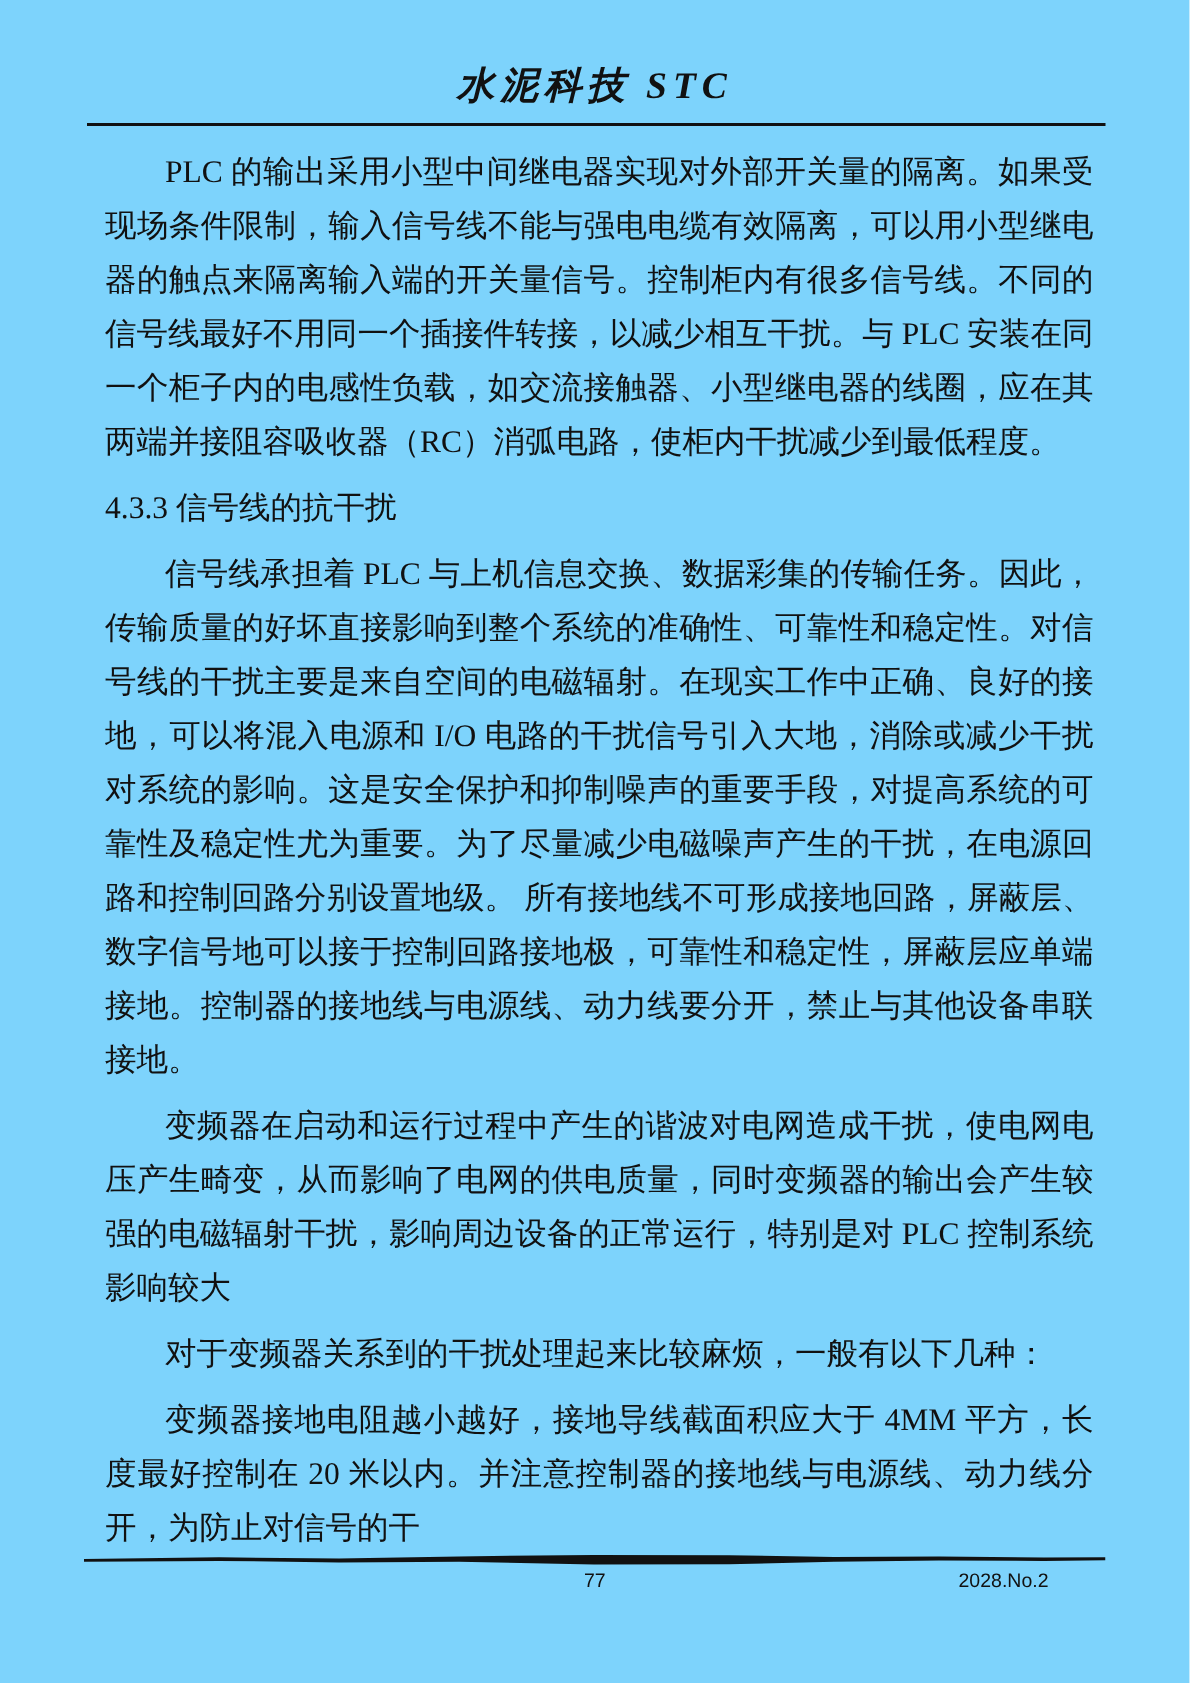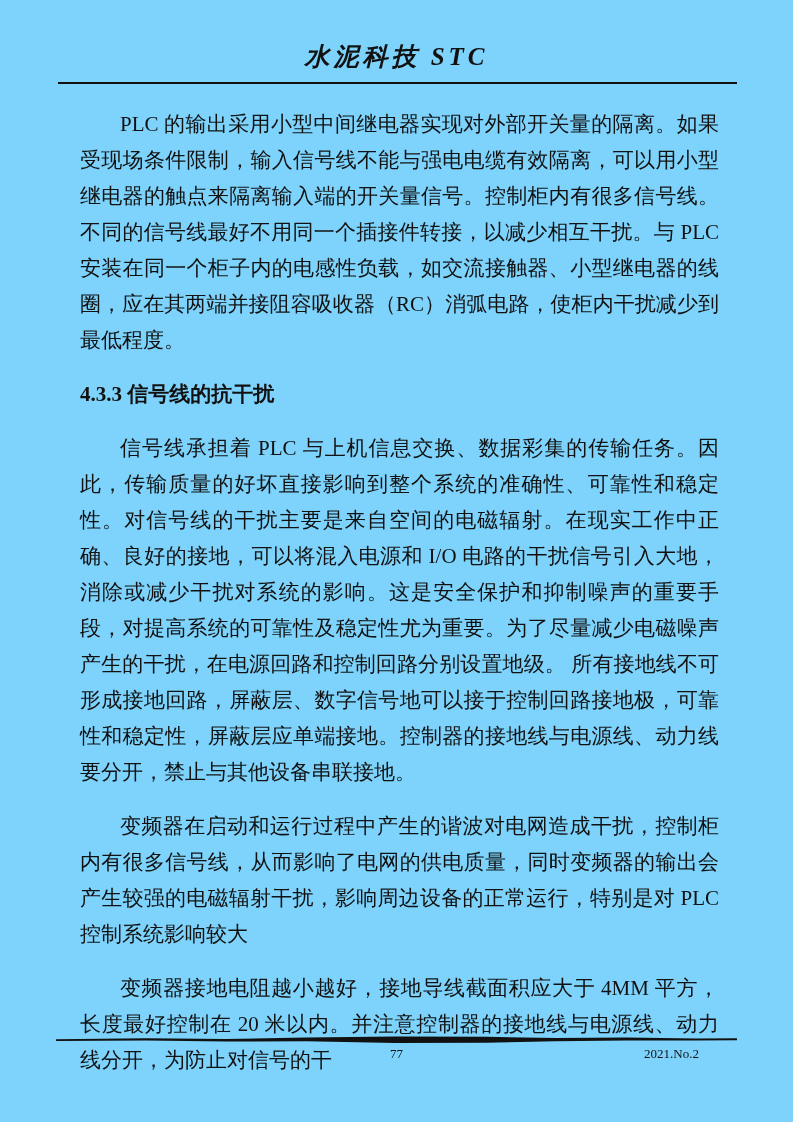--- a/index.html
+++ b/index.html
@@ -41,45 +41,44 @@
     top: 88px;
     left: 62px;
     width: 675px;
     font-size: 21px;
     line-height: 36px;
     text-align: justify;
     text-justify: inter-character;
     word-break: break-all;
   }
   .para {
-    margin: 18px;
+    margin: 8px;
     padding: 0;
   }
   .para.indent {
     text-indent: 40px;
   }
   .para.heading {
     text-indent: 0;
-    font-weight: bold;
   }
   .footer-rule {
     position: absolute;
     top: 1035px;
     left: 56px;
     width: 681px;
     height: 10px;
     display: block;
   }
   .footer-row {
     position: absolute;
     top: 1046px;
     left: 56px;
     right: 56px;
     height: 18px;
-    font-family: Liberation Serif, serif;
+    font-family: Liberation Sans, sans-serif;
     font-size: 13px;
     color: #111111;
   }
   .page-number {
     position: absolute;
     left: 0;
     right: 0;
     text-align: center;
   }
   .issue-number {
@@ -94,28 +93,29 @@
 <div class="page">
 
   <div class="journal-title">水泥科技 STC</div>
 
   <div class="header-rule"></div>
 
   <div class="doc-body">
     <p class="para indent">PLC 的输出采用小型中间继电器实现对外部开关量的隔离。如果受现场条件限制，输入信号线不能与强电电缆有效隔离，可以用小型继电器的触点来隔离输入端的开关量信号。控制柜内有很多信号线。不同的信号线最好不用同一个插接件转接，以减少相互干扰。与 PLC 安装在同一个柜子内的电感性负载，如交流接触器、小型继电器的线圈，应在其两端并接阻容吸收器（RC）消弧电路，使柜内干扰减少到最低程度。</p>
     <p class="para heading">4.3.3 信号线的抗干扰</p>
     <p class="para indent">信号线承担着 PLC 与上机信息交换、数据彩集的传输任务。因此，传输质量的好坏直接影响到整个系统的准确性、可靠性和稳定性。对信号线的干扰主要是来自空间的电磁辐射。在现实工作中正确、良好的接地，可以将混入电源和 I/O 电路的干扰信号引入大地，消除或减少干扰对系统的影响。这是安全保护和抑制噪声的重要手段，对提高系统的可靠性及稳定性尤为重要。为了尽量减少电磁噪声产生的干扰，在电源回路和控制回路分别设置地级。 所有接地线不可形成接地回路，屏蔽层、数字信号地可以接于控制回路接地极，可靠性和稳定性，屏蔽层应单端接地。控制器的接地线与电源线、动力线要分开，禁止与其他设备串联接地。</p>
-    <p class="para indent">变频器在启动和运行过程中产生的谐波对电网造成干扰，控制柜内有很多信号线，从而影响了电网的供电质量，同时变频器的输出会产生较强的电磁辐射干扰，影响周边设备的正常运行，特别是对 PLC 控制系统影响较大</p>
+    <p class="para indent">变频器在启动和运行过程中产生的谐波对电网造成干扰，使电网电压产生畸变，从而影响了电网的供电质量，同时变频器的输出会产生较强的电磁辐射干扰，影响周边设备的正常运行，特别是对 PLC 控制系统影响较大</p>
+    <p class="para indent">对于变频器关系到的干扰处理起来比较麻烦，一般有以下几种：</p>
     <p class="para indent">变频器接地电阻越小越好，接地导线截面积应大于 4MM 平方，长度最好控制在 20 米以内。并注意控制器的接地线与电源线、动力线分开，为防止对信号的干</p>
   </div>
 
   <svg class="footer-rule" viewBox="0 0 681 10" preserveAspectRatio="none" xmlns="http://www.w3.org/2000/svg">
     <polygon fill="#111111" points="
       0,4.3 90,3.2 170,4.0 250,2.6 340,1.6 430,1.8 500,3.0 570,2.6 640,3.4 681,3.2
       681,5.2 640,5.6 570,5.4 500,6.2 430,7.8 340,8.0 250,6.2 170,6.6 90,5.6 0,6.1"></polygon>
   </svg>
 
   <div class="footer-row">
     <span class="page-number">77</span>
-    <span class="issue-number">2021.No.2</span>
+    <span class="issue-number">2028.No.2</span>
   </div>
 
 </div>
 
 </body></html>

